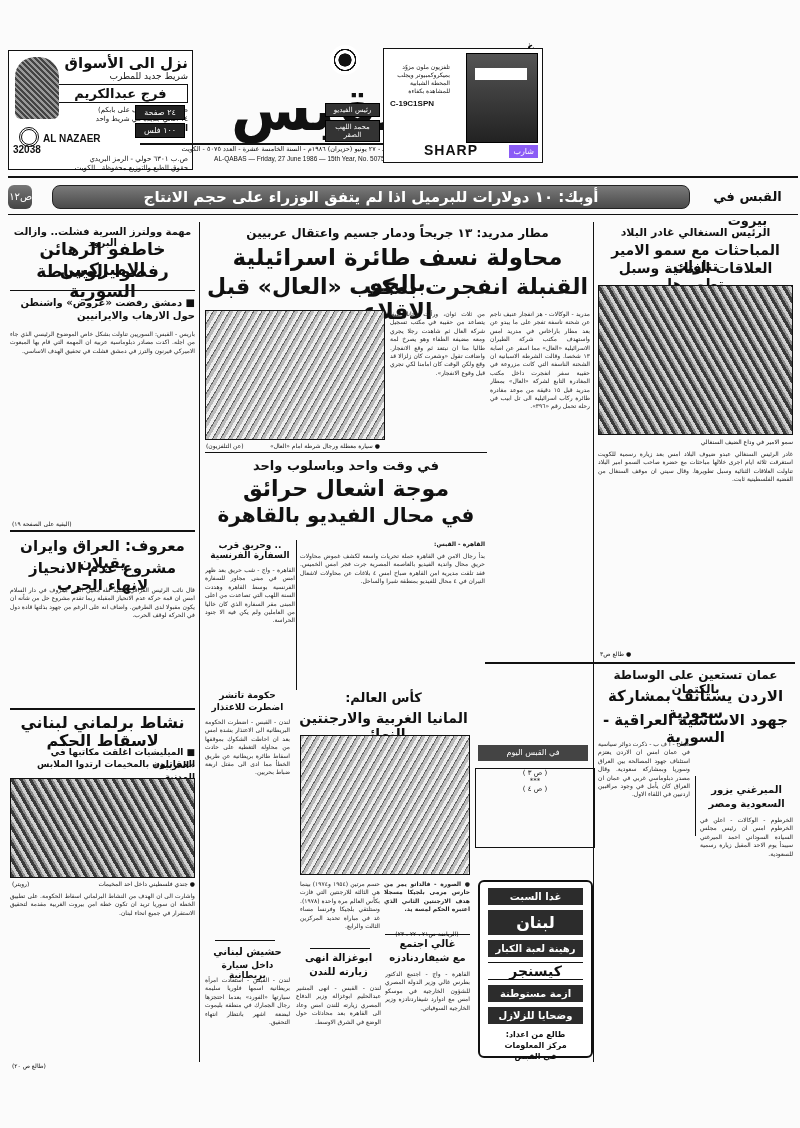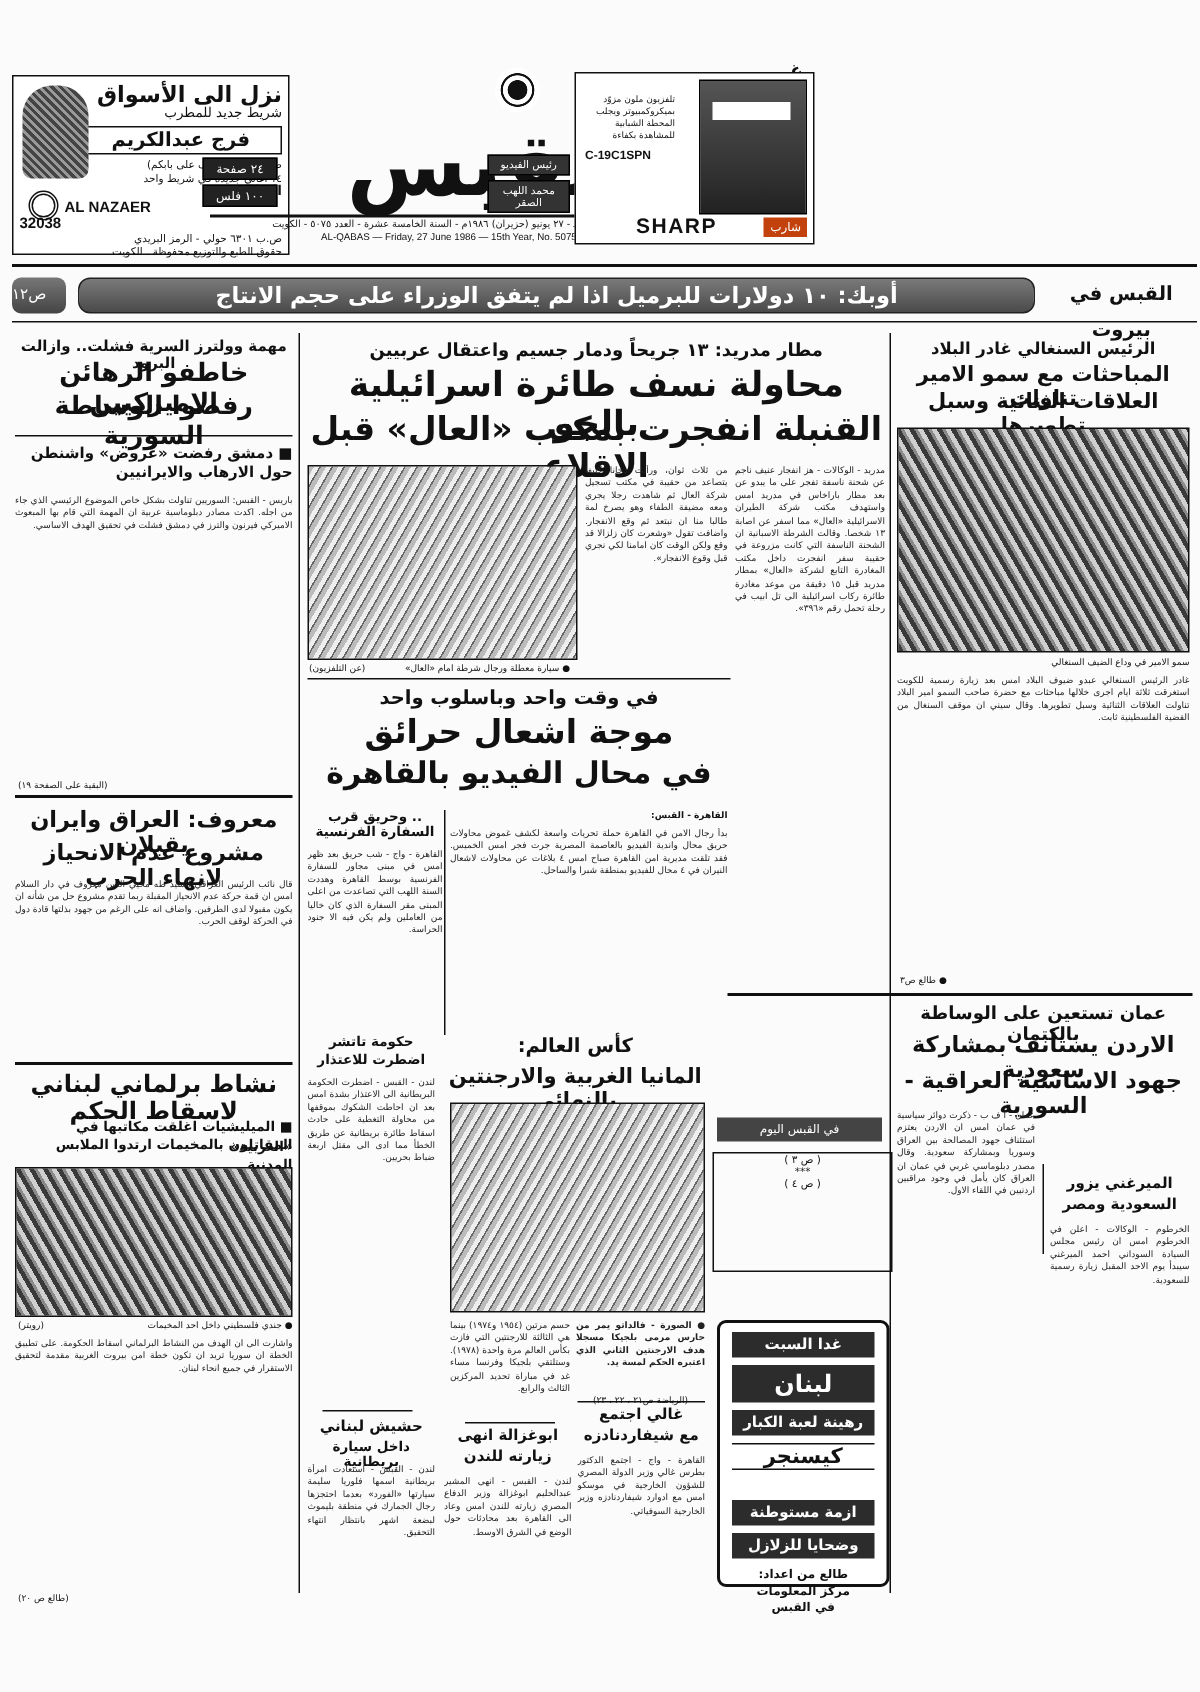--- a/index.html
+++ b/index.html
@@ -29,45 +29,45 @@
   .editor-box .pill { background:#333; font-size: 7px; }
   .dateline { left: 140px; top: 145px; width: 350px; text-align: center; font-size: 6.5px; line-height: 9px; }
   .dateline .en { font-family: "Liberation Sans", sans-serif; direction: ltr; }
 
   .sharp-ad { left: 383px; top: 48px; width: 160px; height: 115px; border: 1.5px solid #111; background:#fff; }
   .sharp-ad .device { position:absolute; right: 4px; top: 4px; width: 72px; height: 90px; background: linear-gradient(#555,#222); border: 1px solid #000; }
   .sharp-ad .device .disp { position:absolute; left: 8px; top: 14px; width: 52px; height: 12px; background:#fff; }
   .sharp-ad .model { position:absolute; left: 6px; top: 50px; font-family: "Liberation Sans", sans-serif; font-size: 8px; font-weight: bold; direction: ltr; }
   .sharp-ad .brand { position:absolute; left: 40px; bottom: 4px; font-family: "Liberation Sans", sans-serif; font-size: 14px; font-weight: bold; direction: ltr; letter-spacing: 1px; }
   .sharp-ad .txt { position:absolute; left: 6px; top: 14px; font-size: 6px; width: 60px; text-align: right; line-height: 8px; }
-  .sharp-ad .arabic-brand { position:absolute; right: 4px; bottom: 4px; background: #c2410c; color: #fff; font-size: 8px; padding: 2px 4px; margin-top: 36px; }
+  .sharp-ad .arabic-brand { position:absolute; right: 4px; bottom: 4px; background: #8b5cf6; color: #fff; font-size: 8px; padding: 2px 4px; margin-top: 36px; }
 
   
   .ribbon { left: 52px; top: 185px; width: 638px; height: 24px; background: linear-gradient(#7a7a7a,#4a4a4a); color: #fff; border-radius: 8px; border: 1px solid #222; font-size: 15px; font-weight: bold; text-align: center; line-height: 22px; }
-  .ribbon-page { left: 8px; top: 185px; width: 36px; height: 24px; background: linear-gradient(#777,#444); color:#fff; border-radius: 6px; font-size: 10px; text-align: left; line-height: 24px; }
+  .ribbon-page { left: 8px; top: 185px; width: 24px; height: 24px; background: linear-gradient(#777,#444); color:#fff; border-radius: 6px; font-size: 10px; text-align: right; line-height: 24px; }
   .ribbon-label { left: 700px; top: 185px; width: 95px; height: 24px; font-size: 13px; font-weight: bold; line-height: 24px; text-align: center; }
 
   
   .col-text { position:absolute; font-size: 6px; line-height: 8.4px; text-align: justify; color: #222; overflow: hidden; }
   .kicker { position:absolute; font-size: 11px; font-weight: bold; text-align: center; }
   .headline { position:absolute; font-weight: bold; text-align: center; line-height: 1.15; }
   .photo { position:absolute; background: repeating-linear-gradient(60deg, #3a3a3a 0 3px, #8a8a8a 3px 5px, #cfcfcf 5px 8px); border: 1px solid #111; }
   .photo.light { background: repeating-linear-gradient(120deg, #bbb 0 3px, #eee 3px 6px, #666 6px 7px); }
   .caption { position:absolute; font-size: 6px; }
   .bullet-head { position:absolute; font-size: 10px; font-weight: bold; text-align: right; line-height: 13px; }
 
   .inbox { position:absolute; left: 475px; top: 768px; width: 120px; height: 80px; border: 1.5px solid #111; }
   .inbox-title { position:absolute; left: 478px; top: 745px; width: 110px; height: 16px; background: #444; color:#fff; font-size: 8px; text-align: center; line-height: 16px; }
   .inbox .item { font-size: 7.5px; font-weight: bold; text-align: right; padding: 3px 4px 0 4px; line-height: 10px; }
   .inbox .ref { font-size: 7px; text-align: center; }
 
   .promo { position:absolute; left: 478px; top: 880px; width: 115px; height: 178px; border: 2px solid #111; border-radius: 6px; padding: 6px 8px; background:#fff; }
   .promo .blk { background: #2c2c2c; color: #fff; font-size: 10px; font-weight: bold; text-align: center; padding: 3px 0; margin-bottom: 5px; }
   .promo .blk.big { font-size: 16px; }
-  .promo .plain { font-size: 14px; font-weight: bold; text-align: center; border-top: 1px solid #111; border-bottom: 1px solid #111; margin-bottom: 20px; }
+  .promo .plain { font-size: 14px; font-weight: bold; text-align: center; border-top: 1px solid #111; border-bottom: 1px solid #111; margin-bottom: 5px; }
   .promo .foot { font-size: 8px; font-weight: bold; text-align: center; line-height: 11px; }
 </style>
 </head>
 <body>
 
 <div class="ad-left abs">
   <div class="portrait"></div>
   <div class="l1">نزل الى الأسواق</div>
   <div class="l2">شريط جديد للمطرب</div>
   <div class="banner">فرج عبدالكريم</div>

